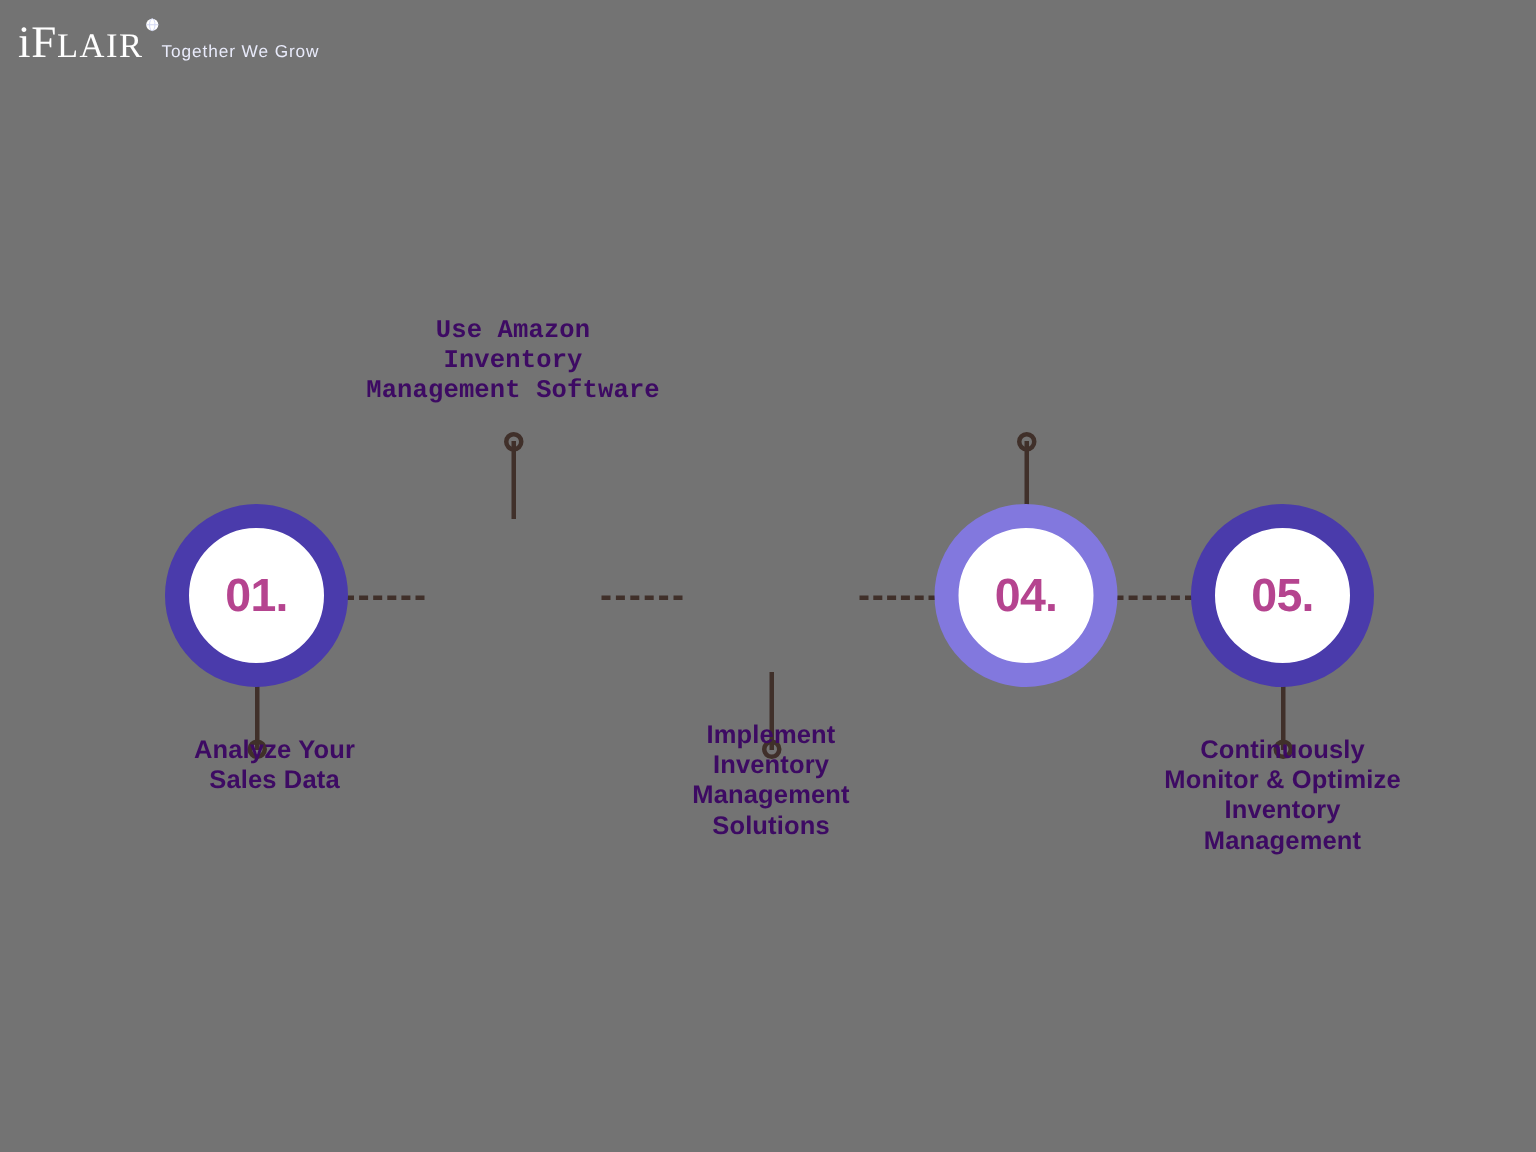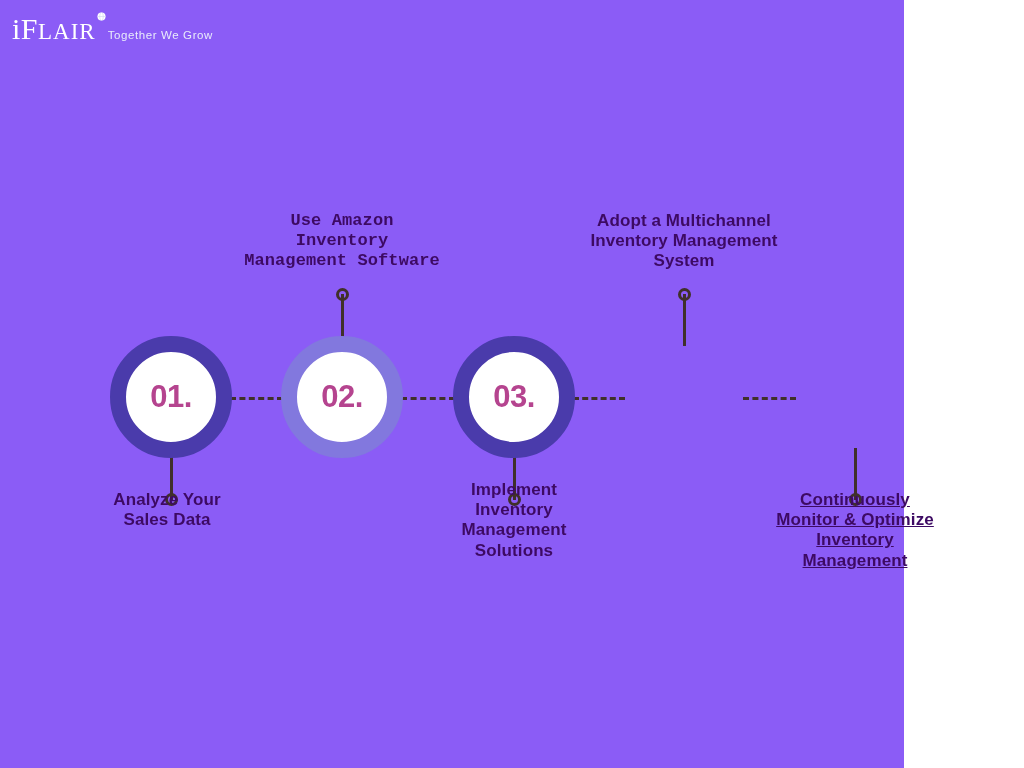--- a/index.html
+++ b/index.html
@@ -7,23 +7,23 @@
     padding: 0;
   }
   body {
     width: 1024px;
     height: 768px;
     overflow: hidden;
     font-family: "Liberation Sans", sans-serif;
   }
   #stage {
     position: relative;
-    width: 904px;
+    width: 1024px;
     height: 768px;
-    background: #8b5cf6;
+    background: #737373;
   }
 
   
   #logo {
     position: absolute;
     left: 12px;
     top: 14px;
     display: flex;
     align-items: flex-end;
     gap: 12px;
@@ -159,53 +159,50 @@
       <div class="dash" style="left: 401px; width: 54px; top: 397px;"></div>
       <div class="dash" style="left: 573px; width: 52px; top: 397px;"></div>
       <div class="dash" style="left: 743px; width: 53px; top: 397px;"></div>
       <div class="pin" style="left: 161px; top: 448px; width: 20px; height: 58px;">
         <div class="pin-stem" style="top: 0px; height: 52px;"></div>
         <div class="pin-ring" style="top: 45px;"></div>
       </div>
       <div class="node dark" style="left: 110px; top: 336px; align-items: center;">
         <div class="node-number">01.</div>
       </div>
-      <div class="caption" style="width: 300px; left: 17px; top: 490px;">Analyze Your
+      <div class="caption" style="width: 300px; left: 33px; top: 490px;">Analyze Your
 Sales Data</div>
       <div class="pin" style="left: 332px; top: 288px; width: 20px; height: 58px;">
         <div class="pin-stem" style="top: 6px; height: 52px;"></div>
         <div class="pin-ring" style="top: 0px;"></div>
-      </div>
-      <div class="node light" style="left: 281px; top: 336px;">
-        <div class="node-number">02.</div>
       </div>
       <div class="caption above" style="width: 300px; left: 192px; top: 272px; font-family: Liberation Mono, monospace;">Use Amazon
 Inventory
 Management Software</div>
       <div class="pin" style="left: 504px; top: 448px; width: 20px; height: 58px;">
         <div class="pin-stem" style="top: 0px; height: 52px;"></div>
         <div class="pin-ring" style="top: 45px;"></div>
-      </div>
-      <div class="node dark" style="left: 453px; top: 336px;">
-        <div class="node-number">03.</div>
       </div>
       <div class="caption" style="width: 300px; left: 364px; top: 480px;">Implement
 Inventory
 Management
 Solutions</div>
       <div class="pin" style="left: 674px; top: 288px; width: 20px; height: 58px;">
         <div class="pin-stem" style="top: 6px; height: 52px;"></div>
         <div class="pin-ring" style="top: 0px;"></div>
       </div>
-      <div class="caption above" style="width: 300px; left: 534px; top: 272px;">Adopt a Multichannel
-Inventory Management
-System</div>
+      <div class="node light" style="left: 623px; top: 336px;">
+        <div class="node-number">04.</div>
+      </div>
       <div class="pin" style="left: 845px; top: 448px; width: 20px; height: 58px;">
         <div class="pin-stem" style="top: 0px; height: 52px;"></div>
         <div class="pin-ring" style="top: 45px;"></div>
       </div>
-      <div class="caption" style="width: 300px; left: 705px; top: 490px; text-decoration: underline;">Continuously
+      <div class="node dark" style="left: 794px; top: 336px;">
+        <div class="node-number">05.</div>
+      </div>
+      <div class="caption" style="width: 300px; left: 705px; top: 490px;">Continuously
 Monitor &amp; Optimize
 Inventory
 Management</div>
     </div>
 
 </div>
 
 </body></html>

